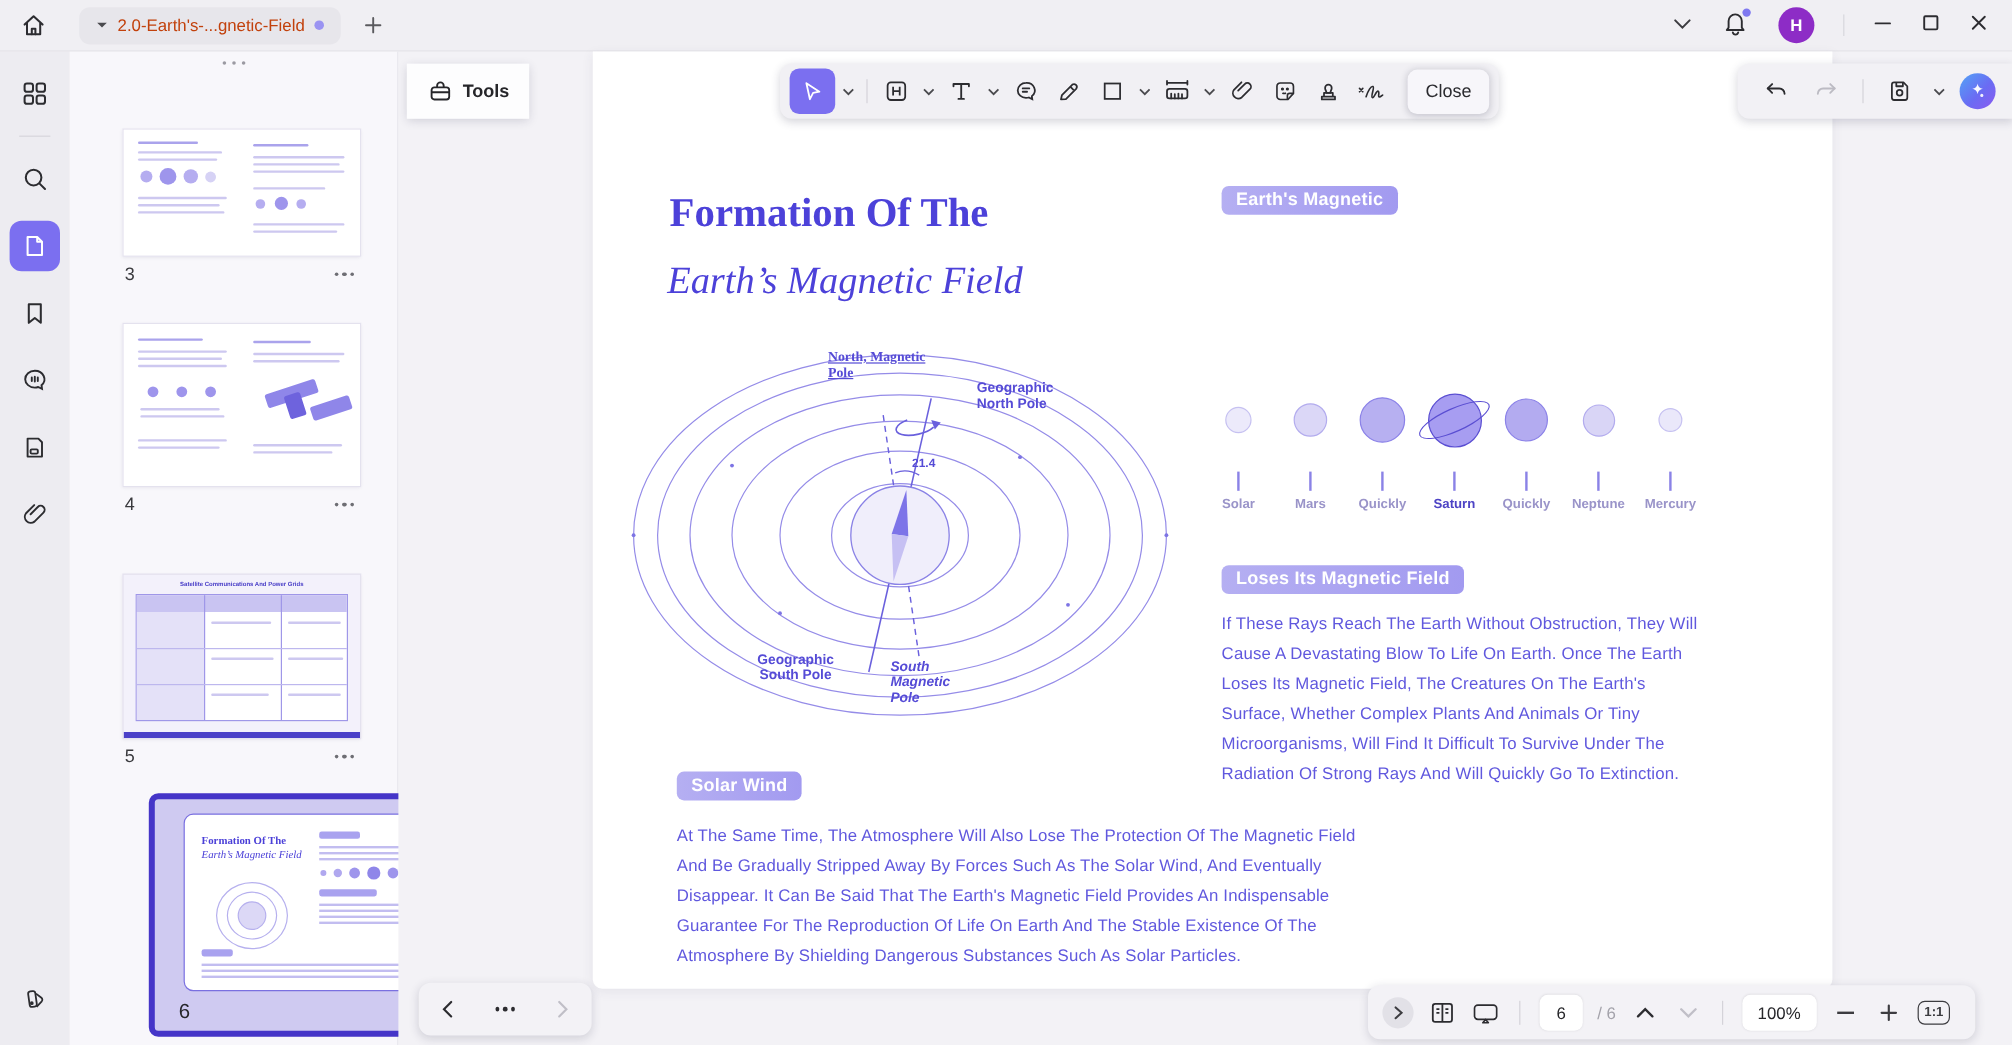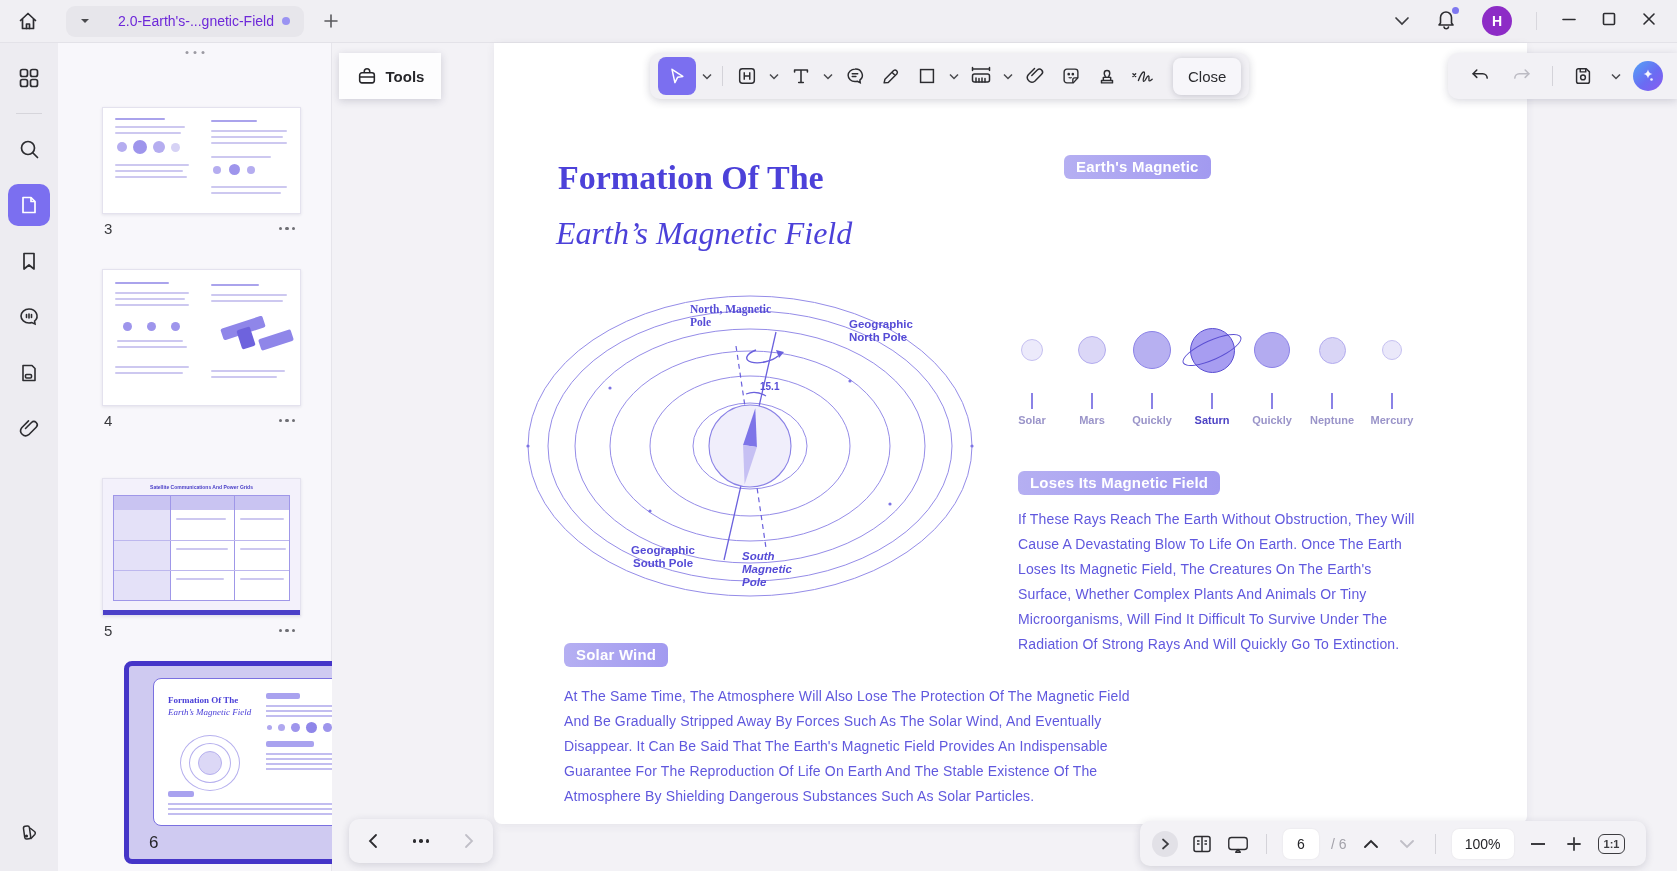--- a/index.html
+++ b/index.html
@@ -3,21 +3,21 @@
 <meta charset="utf-8">
 <style>
   * { margin:0; padding:0; box-sizing:border-box; }
   html,body { width:1677px; height:871px; font-family:"Liberation Sans", sans-serif; background:#efeef3; overflow:hidden; }
   #app { position:relative; width:1677px; height:871px; }
 
   
   .topbar { position:absolute; left:0; top:0; width:1677px; height:43px; background:#f0eff3; border-bottom:1px solid #e3e2e8; display:flex; align-items:center; }
   .home-btn { width:40px; display:flex; justify-content:center; align-items:center; margin-left:8px; cursor:pointer; }
   .tab { display:flex; align-items:center; gap:8px; background:#e7e6eb; border-radius:9px; height:31px; padding:0 14px; margin-left:18px; }
-  .tab-title { font-size:14px; color:#6d28d9;margin-left:20px; }
+  .tab-title { font-size:14px; color:#c2410c; }
   .tab-dot { width:8px; height:8px; border-radius:50%; background:#9a93f2; }
   .newtab { margin-left:18px; display:flex; align-items:center; }
   .top-right { margin-left:auto; display:flex; align-items:center; gap:24px; padding-right:20px; }
   .avatar { width:30px; height:30px; border-radius:50%; background:#8d2cc6; color:#fff; font-size:14px; font-weight:bold; display:flex; align-items:center; justify-content:center; }
   .vdiv { width:1px; height:18px; background:#d8d7dd; }
 
   
   .rail { position:absolute; left:0; top:43px; width:58px; height:828px; background:#edecf1; display:flex; flex-direction:column; align-items:center; }
   .rail-icon { width:42px; height:42px; display:flex; align-items:center; justify-content:center; border-radius:10px; margin-top:14px; cursor:pointer; }
   .rail-icon.sel { background:#7b6ff0; }
@@ -391,28 +391,28 @@
           <path d="M232 106 q10 -4 20 2" stroke="#6a60dd" stroke-width="1.2"></path>
           <path d="M242 62 a 17 7 -12 1 0 22 6" stroke="#6a60dd" stroke-width="1.4"></path>
           <path d="M262 62 l8 2-5 6z" fill="#6a60dd"></path>
 
           <circle cx="236" cy="158" r="41" fill="#f0eefb" stroke="#8a82e6" stroke-width="1.1"></circle>
           <g transform="rotate(8 236 158)">
             <polygon points="236,120 243,158 229,158" fill="#7d74e8"></polygon>
             <polygon points="229,158 243,158 236,197" fill="#c6c0f3"></polygon>
           </g>
         </svg>
-        <div class="dlabel serif" style="left:176px;top:15px;width:86px;">North, Magnetic Pole</div>
-        <div class="dlabel" style="left:300px;top:30px;width:78px;margin-left:35px;">Geographic North Pole</div>
-        <div class="dlabel" style="left:246px;top:92px;font-size:10px;">15.1</div>
+        <div class="dlabel serif" style="left:176px;top:4px;width:86px;text-decoration:underline;">North, Magnetic Pole</div>
+        <div class="dlabel" style="left:300px;top:30px;width:78px;">Geographic North Pole</div>
+        <div class="dlabel" style="left:246px;top:92px;font-size:10px;">21.4</div>
         <div class="dlabel" style="left:110px;top:256px;width:78px;text-align:center;">Geographic South Pole</div>
         <div class="dlabel" style="left:228px;top:262px;width:62px;font-style:italic;">South Magnetic Pole</div>
       </div>
 
-      <div class="badge" style="left:524px;top:112px;margin-left:46px;">Earth's Magnetic</div>
+      <div class="badge" style="left:524px;top:112px;">Earth's Magnetic</div>
 
       <div class="planets">
         <div class="planet p0">
             <div class="p-area">
               <div class="p-circle"></div>
             </div>
             <div class="p-tick"></div>
             <div class="p-name">Solar</div>
           </div>
         <div class="planet p1">

